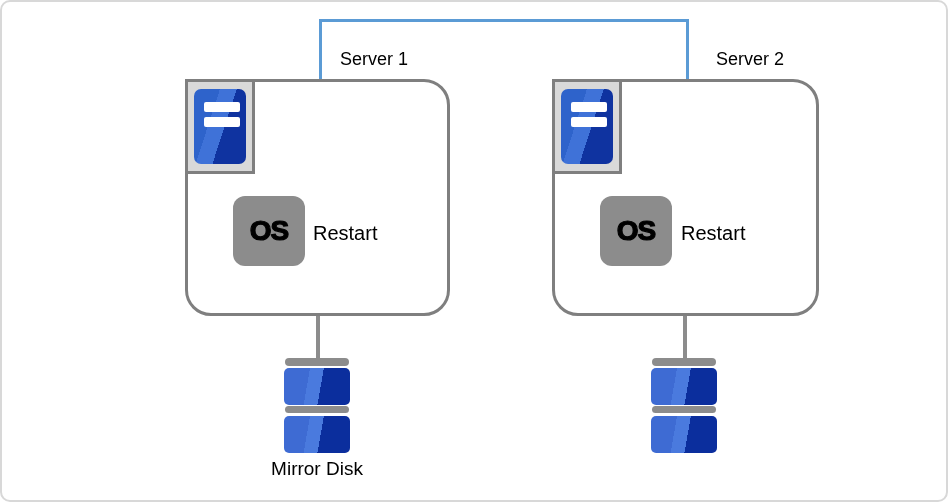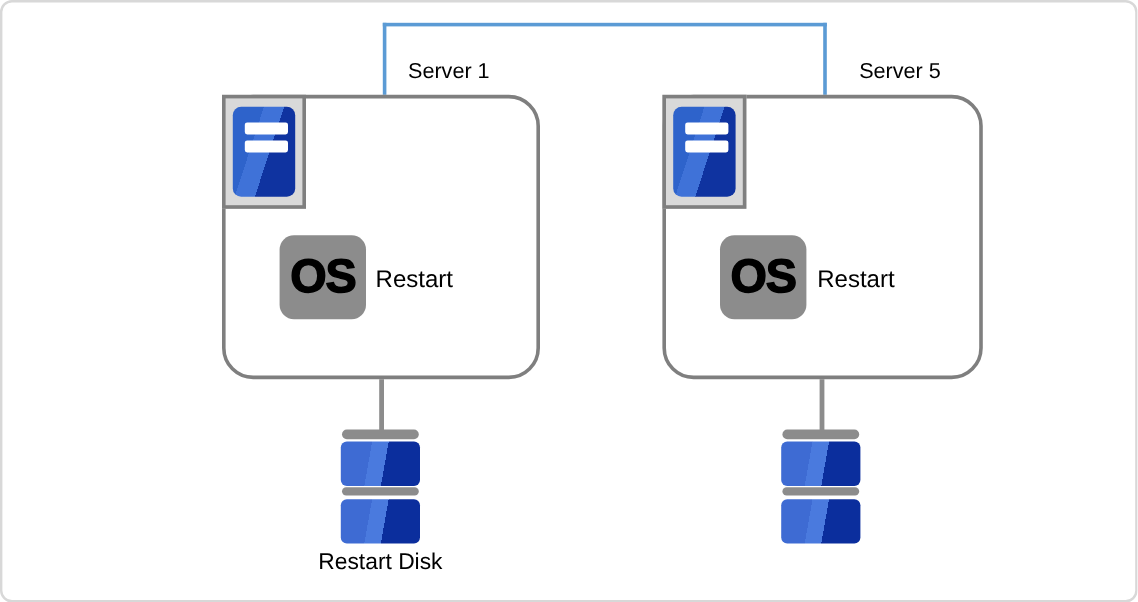--- a/index.html
+++ b/index.html
@@ -44,21 +44,21 @@
   .plate-bar.b1{top:13px;}
   .plate-bar.b2{top:28px;}
   
   .os-chip{
     position:absolute; top:194px; width:72px; height:70px; border-radius:12px;
     background:#8c8c8c; display:flex; align-items:center; justify-content:center;
   }
   .os-chip.s1{left:231px;}
   .os-chip.s2{left:598px;}
   .os-text{
-    font-size:39px; font-weight:bold; letter-spacing:-1px; color:#000;
+    font-size:28px; font-weight:bold; letter-spacing:-1px; color:#000;
     -webkit-text-stroke:1.2px #000;
   }
   .restart-label{
     position:absolute; top:220px; font-size:20px; white-space:nowrap;
   }
   .restart-label.s1{left:311px;}
   .restart-label.s2{left:679px;}
   
   .disk-line{
     position:absolute; top:314px; width:4px; height:44px; background:#8c8c8c;
@@ -89,21 +89,21 @@
   .disk-label.s2{left:603px;}
 </style>
 </head>
 <body>
 
 <div class="canvas">
 
   <div class="interconnect"></div>
 
   <div class="server-label s1">Server 1</div>
-  <div class="server-label s2">Server 5</div>
+  <div class="server-label s2">Server 2</div>
 
   <div class="server-box s1"></div>
   <div class="server-box s2"></div>
 
   <div class="plate s1">
     <div class="plate-inner">
       <div class="plate-bar b1"></div>
       <div class="plate-bar b2"></div>
     </div>
   </div>
@@ -124,21 +124,21 @@
   </div>
   <div class="restart-label s2">Restart</div>
 
   <div class="disk-line s1"></div>
   <div class="disk-line s2"></div>
 
   <div class="disk-cap cap1 s1"></div>
   <div class="disk-rect r1 s1"></div>
   <div class="disk-cap cap2 s1"></div>
   <div class="disk-rect r2 s1"></div>
-  <div class="disk-label s1">Restart Disk</div>
+  <div class="disk-label s1">Mirror Disk</div>
 
   <div class="disk-cap cap1 s2"></div>
   <div class="disk-rect r1 s2"></div>
   <div class="disk-cap cap2 s2"></div>
   <div class="disk-rect r2 s2"></div>
   <div class="disk-label s2"></div>
 
 </div>
 
 </body></html>

